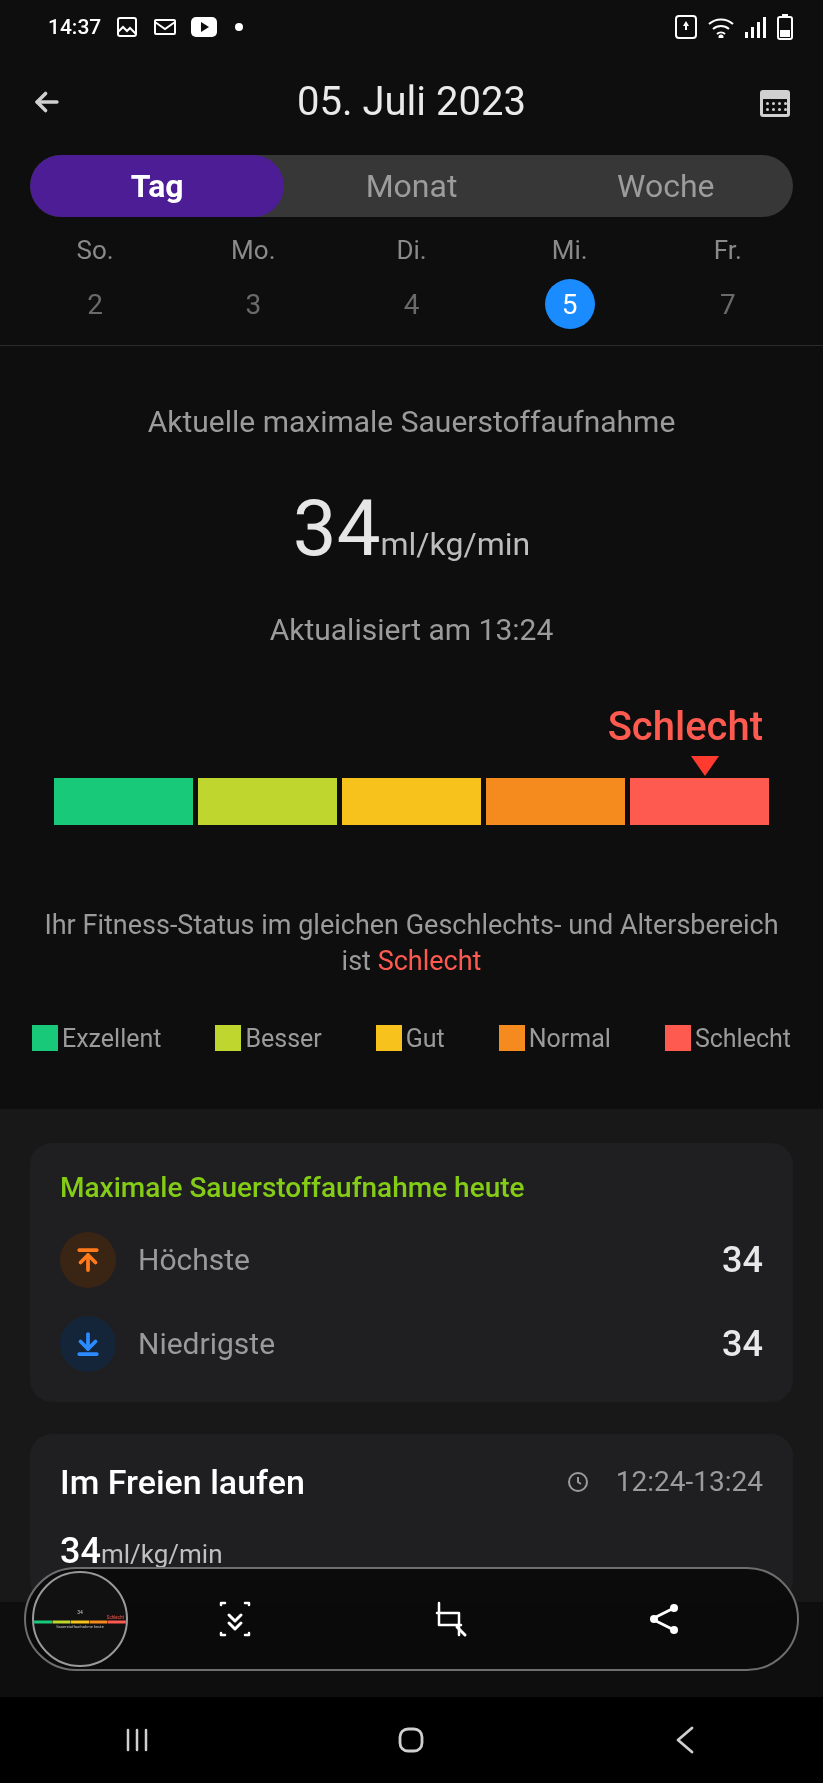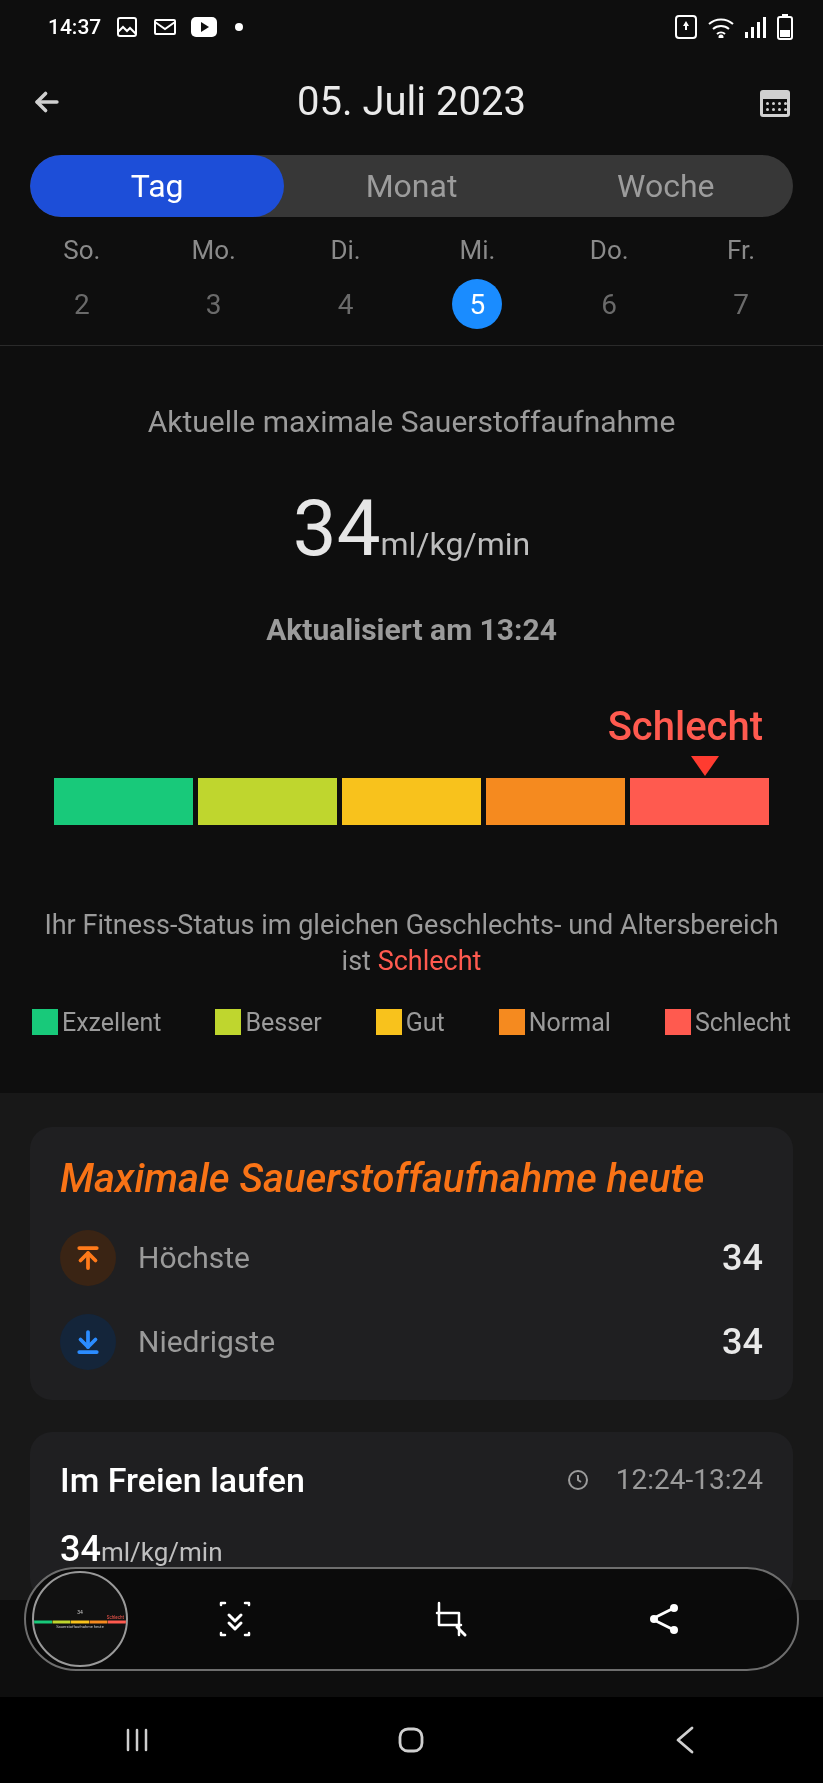--- a/index.html
+++ b/index.html
@@ -47,21 +47,21 @@
   }
   .seg-item {
     flex:1;
     display:flex;
     align-items:center;
     justify-content:center;
     font-size: 32px;
     color:#9c9c9c;
     border-radius: 40px;
   }
-  .seg-item.active { background:#1d4ed8; color:#fff; font-weight:400; }
+  .seg-item.active { background:#4c1d95; color:#fff; font-weight:700; }
 
   
   .days {
     display:flex;
     justify-content:space-around;
     padding: 18px 16px 0 16px;
     align-items: flex-end;
   }
   .day-col {
     flex:1;
@@ -84,21 +84,21 @@
 
   
   .vo2 {
     text-align:center;
     padding: 58px 30px 0 30px;
   }
   .vo2-title { color:#9b9b9b; font-size: 30px; }
   .vo2-big { margin-top: 44px; }
   .vo2-value { font-size: 78px; font-weight:400; color:#e6e6e6; }
   .vo2-unit { font-size: 32px; color:#bdbdbd; }
-  .vo2-updated { margin-top: 38px; color:#9b9b9b; font-size: 30px; font-weight: bold; }
+  .vo2-updated { margin-top: 38px; color:#9b9b9b; font-size: 30px; }
 
   
   .rating-wrap { padding: 0 54px; margin-top: 56px; position:relative; }
   .rating-label { color:#ff5a4f; font-size: 40px; font-weight:500; text-align:right; padding-right: 6px; }
   .rating-marker {
     display:flex; justify-content:flex-end; padding-right: 50px; margin-top: 6px;
   }
   .rating-marker svg { display:block; }
   .rating-bar {
     display:flex; gap:5px; margin-top: 2px;
@@ -109,36 +109,36 @@
   .c-exc { background:#18c97a; }
   .c-better { background:#bfd62e; }
   .c-gut { background:#f8c21c; }
   .c-normal { background:#f58a1f; }
   .c-schlecht { background:#ff5a4f; }
 
   .status-text { text-align:center; margin-top: 82px; font-size: 27px; color:#9b9b9b; line-height: 1.35; padding: 0 34px;}
   .status-text .bad { color:#ff5a4f; }
 
   .legend {
-    display:flex; justify-content:space-between; padding: 0 32px; margin-top: 28px;
+    display:flex; justify-content:space-between; padding: 0 32px; margin-top: 44px;
     font-size: 25px; color:#9b9b9b;align-items:center;
   }
   .legend-item { display:flex; align-items:center; gap:4px; }
   .legend-sw { width:26px; height:26px; display:inline-block; }
 
   
   .panel-area {
     background:#181818; margin-top: 56px; padding: 34px 30px 0 30px;
   }
 
   .card {
     background:#1f1f21; border-radius: 22px; padding: 28px 30px 30px 30px;
   }
   .card + .card { margin-top: 32px; }
-  .card-title { font-size: 40px; font-weight:500; color:#f97316;font-style:italic; }
+  .card-title { font-size: 28px; font-weight:500; color:#84cc16; }
   .row { display:flex; align-items:center; margin-top: 28px; }
   .row-icon {
     width: 56px; height:56px; border-radius:50%;
     display:flex; align-items:center; justify-content:center;
     margin-right: 22px;
   }
   .row-label { font-size: 30px; color:#9a9a9a; flex:1; }
   .row-val { font-size: 36px; font-weight:500; color:#e8e8e8; }
 
   .act-head { display:flex; justify-content:space-between; align-items:center;}
@@ -287,24 +287,20 @@
   </div>
   <div class="day-col">
     <div class="day-abbr">Di.</div>
     <div class="day-num">4</div>
   </div>
   <div class="day-col">
     <div class="day-abbr">Mi.</div>
     <div class="day-num active">5</div>
   </div>
   <div class="day-col">
-    <div class="day-abbr">Do.</div>
-    <div class="day-num">6</div>
-  </div>
-  <div class="day-col">
     <div class="day-abbr">Fr.</div>
     <div class="day-num">7</div>
   </div>
 </div>
 <div class="thin-sep"></div>
 
 <div class="vo2">
   <div class="vo2-title">Aktuelle maximale Sauerstoffaufnahme</div>
   <div class="vo2-big">
     <span class="vo2-value">34</span><span class="vo2-unit">ml/kg/min</span>

